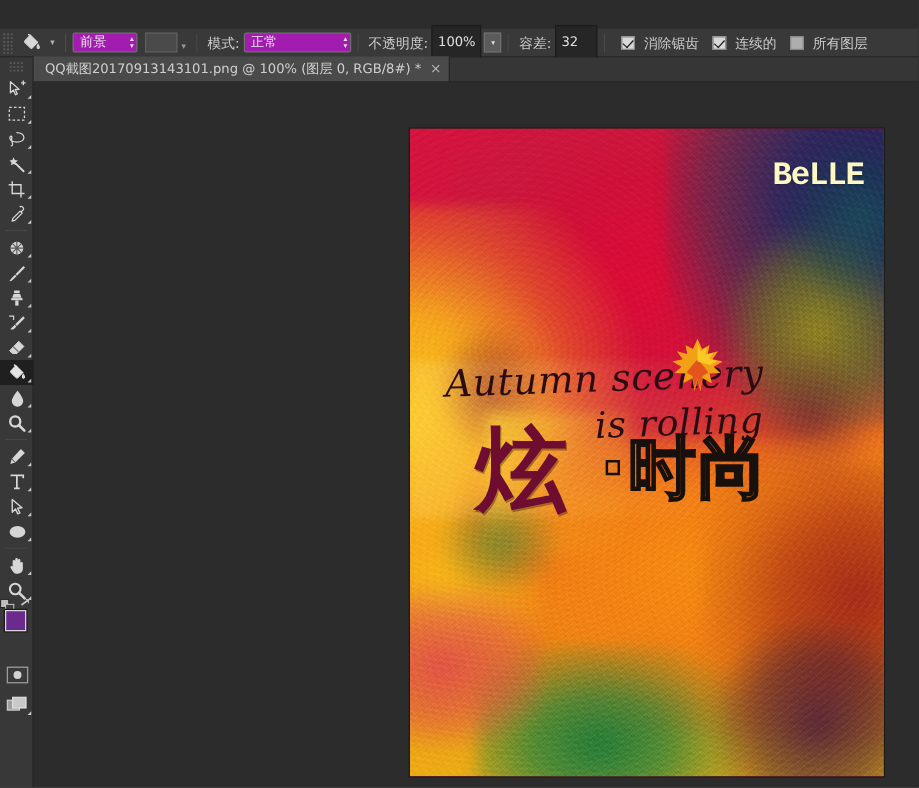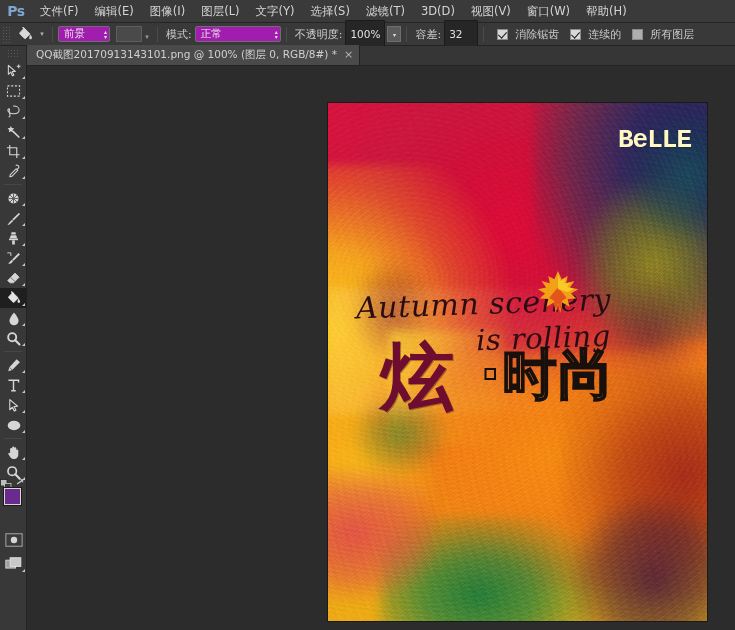--- a/index.html
+++ b/index.html
@@ -456,34 +456,20 @@
     position: absolute;
     right: 0; top: 66px;
     width: 0px; height: 564px;
   }
 </style>
 </head>
 <body>
 
 <div id="app">
 
-  <div class="menubar">
-    <div class="ps-logo">Ps</div>
-    <div class="menu-item">文件(F)</div>
-    <div class="menu-item">编辑(E)</div>
-    <div class="menu-item">图像(I)</div>
-    <div class="menu-item">图层(L)</div>
-    <div class="menu-item">文字(Y)</div>
-    <div class="menu-item">选择(S)</div>
-    <div class="menu-item">滤镜(T)</div>
-    <div class="menu-item">3D(D)</div>
-    <div class="menu-item">视图(V)</div>
-    <div class="menu-item">窗口(W)</div>
-    <div class="menu-item">帮助(H)</div>
-  </div>
 
   <div class="optionsbar">
     <div class="grip"></div>
 
     <div class="opt-tool-icon">
       <svg width="17" height="15" viewBox="0 0 17 15">
         <path d="M7.2 1.2 L3.0 5.6 a1 1 0 0 0 0 1.4 L7.4 11.3 a1 1 0 0 0 1.4 0 L13.0 6.9 Z" fill="#d8d8d8" stroke="#cfcfcf" stroke-width="1"></path>
         <path d="M6.0 0.6 L7.8 2.4" stroke="#d8d8d8" stroke-width="1.4" stroke-linecap="round"></path>
         <path d="M13.4 7.6 c1.6 2.4 2.1 3.4 1.1 4.3 c-.9.8-2.3.2-2.3-1.2 c0-1 .6-2 1.2-3.1z" fill="#cfcfcf"></path>
       </svg>

